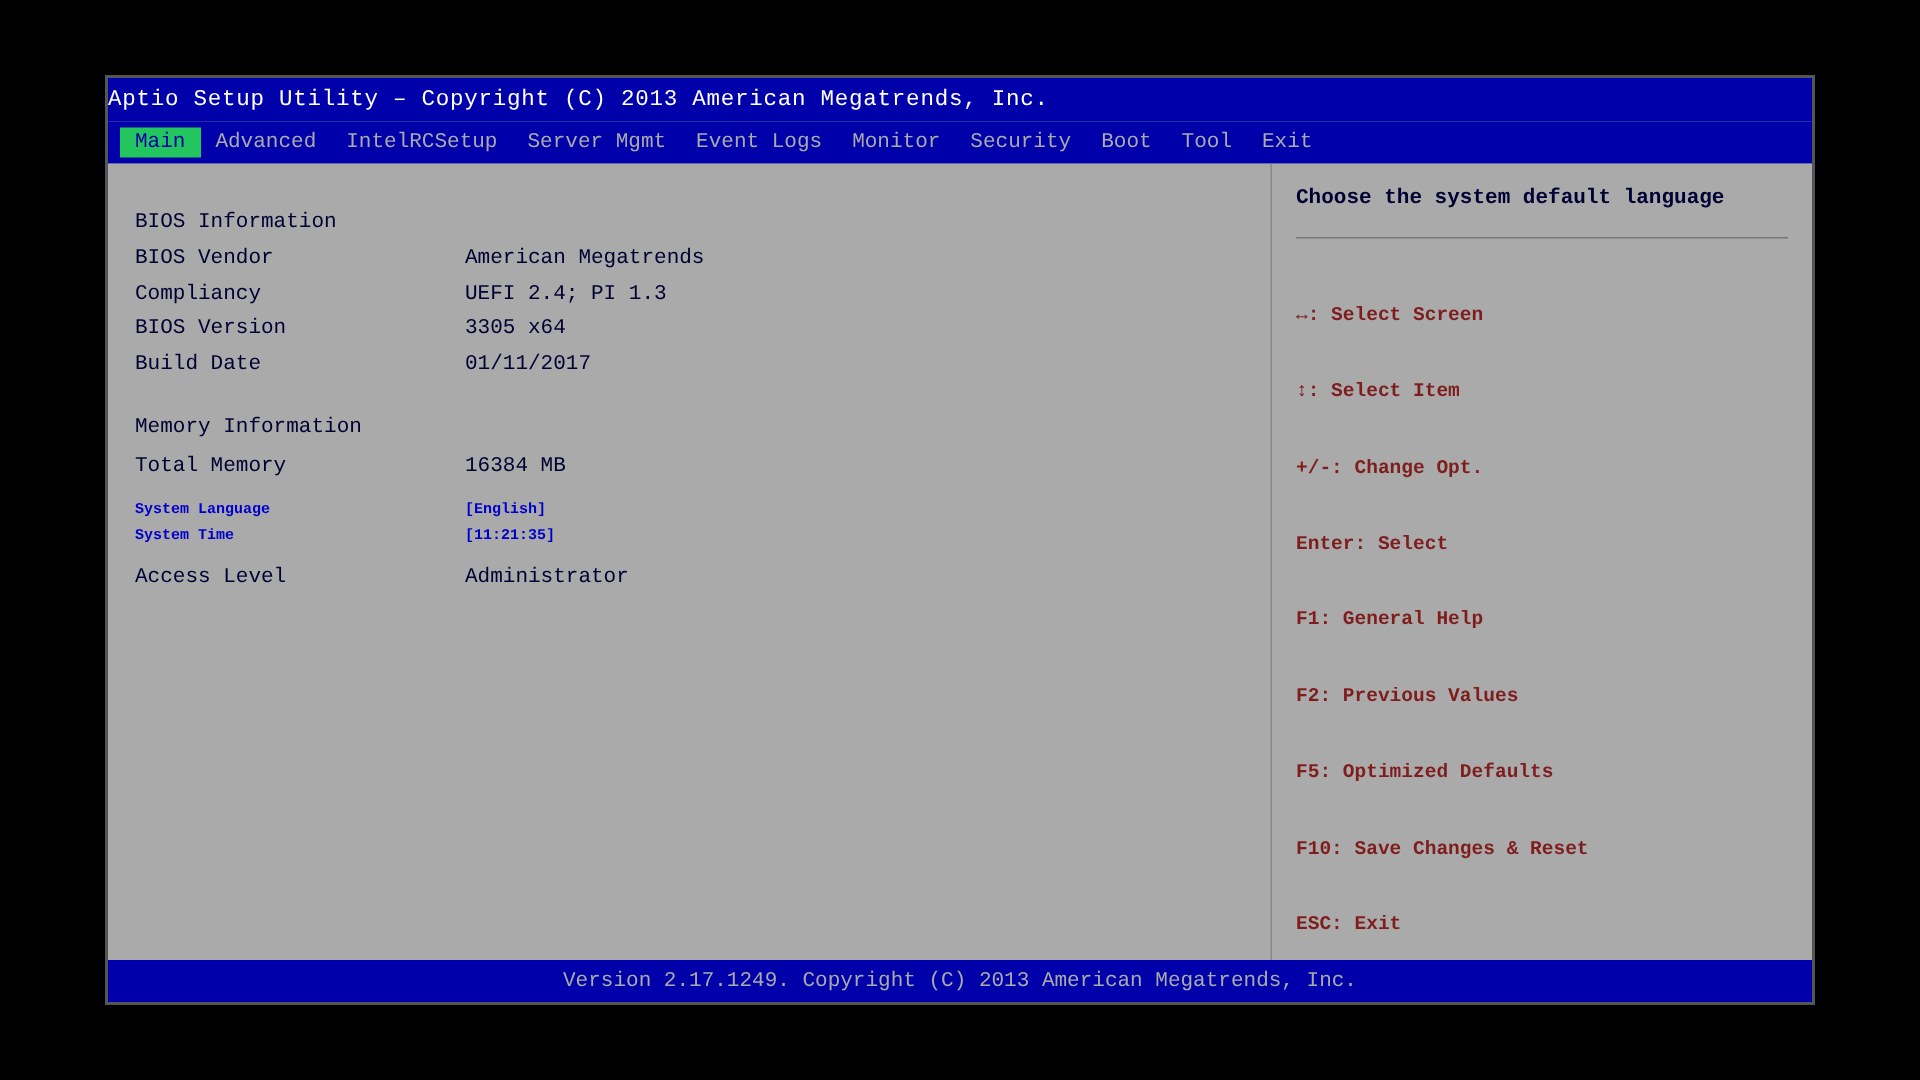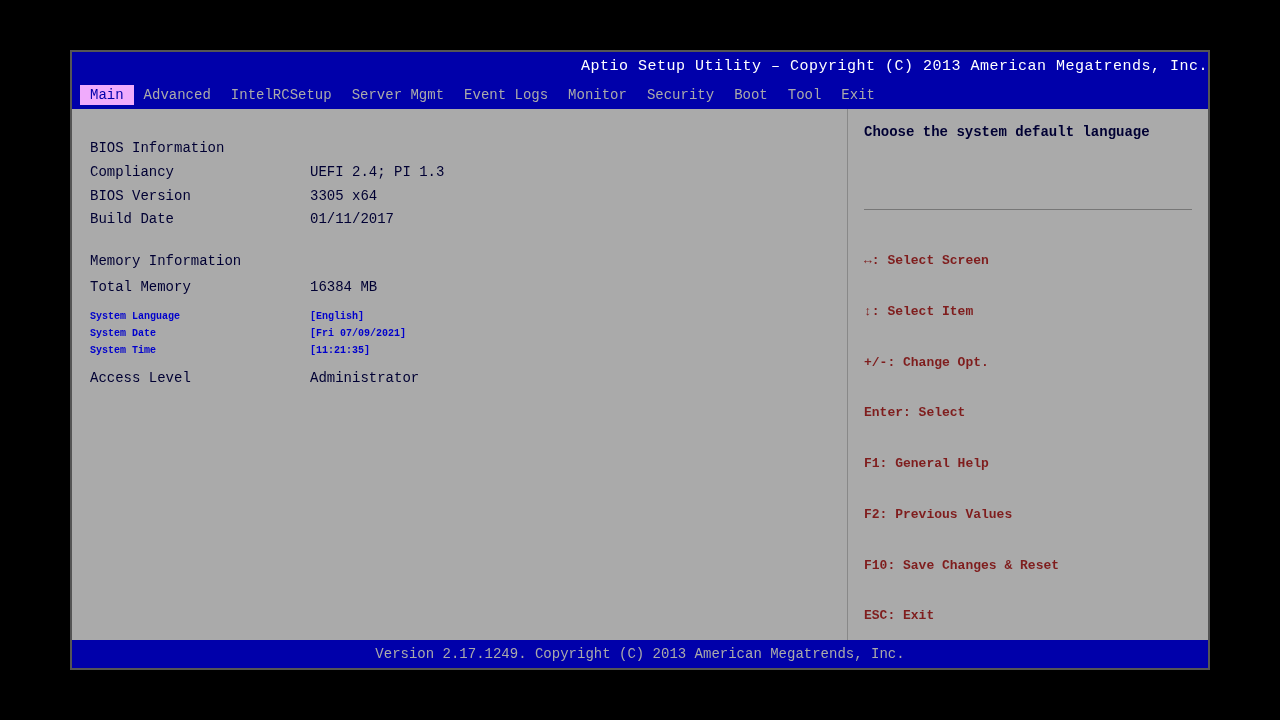--- a/index.html
+++ b/index.html
@@ -16,21 +16,21 @@
       width: 1140px;
       height: 620px;
       background: #aaaaaa;
       border: 2px solid #555;
       display: flex;
       flex-direction: column;
     }
     .title-bar {
       background: #0000aa;
       color: #ffffff;
-      text-align: right;
+      text-align: left;
       padding: 6px 0;
       font-size: 15px;
       font-weight: normal;
       letter-spacing: 0.5px;
     }
     .menu-bar {
       background: #0000aa;
       display: flex;
       flex-direction: row;
       padding: 4px 8px;
@@ -38,21 +38,21 @@
     }
     .menu-item {
       color: #aaaaaa;
       font-size: 14px;
       padding: 2px 10px;
       cursor: pointer;
       background: transparent;
       white-space: nowrap;
     }
     .menu-item.active {
-      background: #f0abfc;
+      background: #22c55e;
       color: #0000aa;
     }
     .content-area {
       display: flex;
       flex: 1;
       overflow: hidden;
     }
     .left-panel {
       flex: 1;
       background: #aaaaaa;
@@ -161,20 +161,24 @@
     <div class="menu-item">Exit</div>
   </div>
 
   <div class="content-area">
 
     <div class="left-panel">
 
       <div class="info-section">
         <div class="info-label">BIOS Information</div>
         <div class="info-row">
+          <span class="key">BIOS Vendor</span>
+          <span class="val">American Megatrends</span>
+        </div>
+        <div class="info-row">
           <span class="key">Compliancy</span>
           <span class="val">UEFI 2.4; PI 1.3</span>
         </div>
         <div class="info-row">
           <span class="key">BIOS Version</span>
           <span class="val">3305 x64</span>
         </div>
         <div class="info-row">
           <span class="key">Build Date</span>
           <span class="val">01/11/2017</span>
@@ -186,24 +190,20 @@
         <div class="info-row">
           <span class="key">Total Memory</span>
           <span class="val">16384 MB</span>
         </div>
       </div>
 
       <div class="info-section">
         <div class="interactive-row">
           <span class="key">System Language</span>
           <span class="val">[English]</span>
-        </div>
-        <div class="interactive-row">
-          <span class="key">System Date</span>
-          <span class="val">[Fri 07/09/2021]</span>
         </div>
         <div class="interactive-row">
           <span class="key">System Time</span>
           <span class="val">[11:21:35]</span>
         </div>
       </div>
 
       <div class="info-section">
         <div class="info-row">
           <span class="key">Access Level</span>
@@ -220,20 +220,21 @@
 
       <hr class="divider">
 
       <div class="shortcut-list">
         <div class="shortcut-item">↔: Select Screen</div>
         <div class="shortcut-item">↕: Select Item</div>
         <div class="shortcut-item">+/-: Change Opt.</div>
         <div class="shortcut-item">Enter: Select</div>
         <div class="shortcut-item">F1: General Help</div>
         <div class="shortcut-item">F2: Previous Values</div>
+        <div class="shortcut-item">F5: Optimized Defaults</div>
         <div class="shortcut-item">F10: Save Changes &amp; Reset</div>
         <div class="shortcut-item">ESC: Exit</div>
       </div>
     </div>
 
   </div>
 
   <div class="footer-bar">
     <span>Version 2.17.1249. Copyright (C) 2013 American Megatrends, Inc.</span>
   </div>

